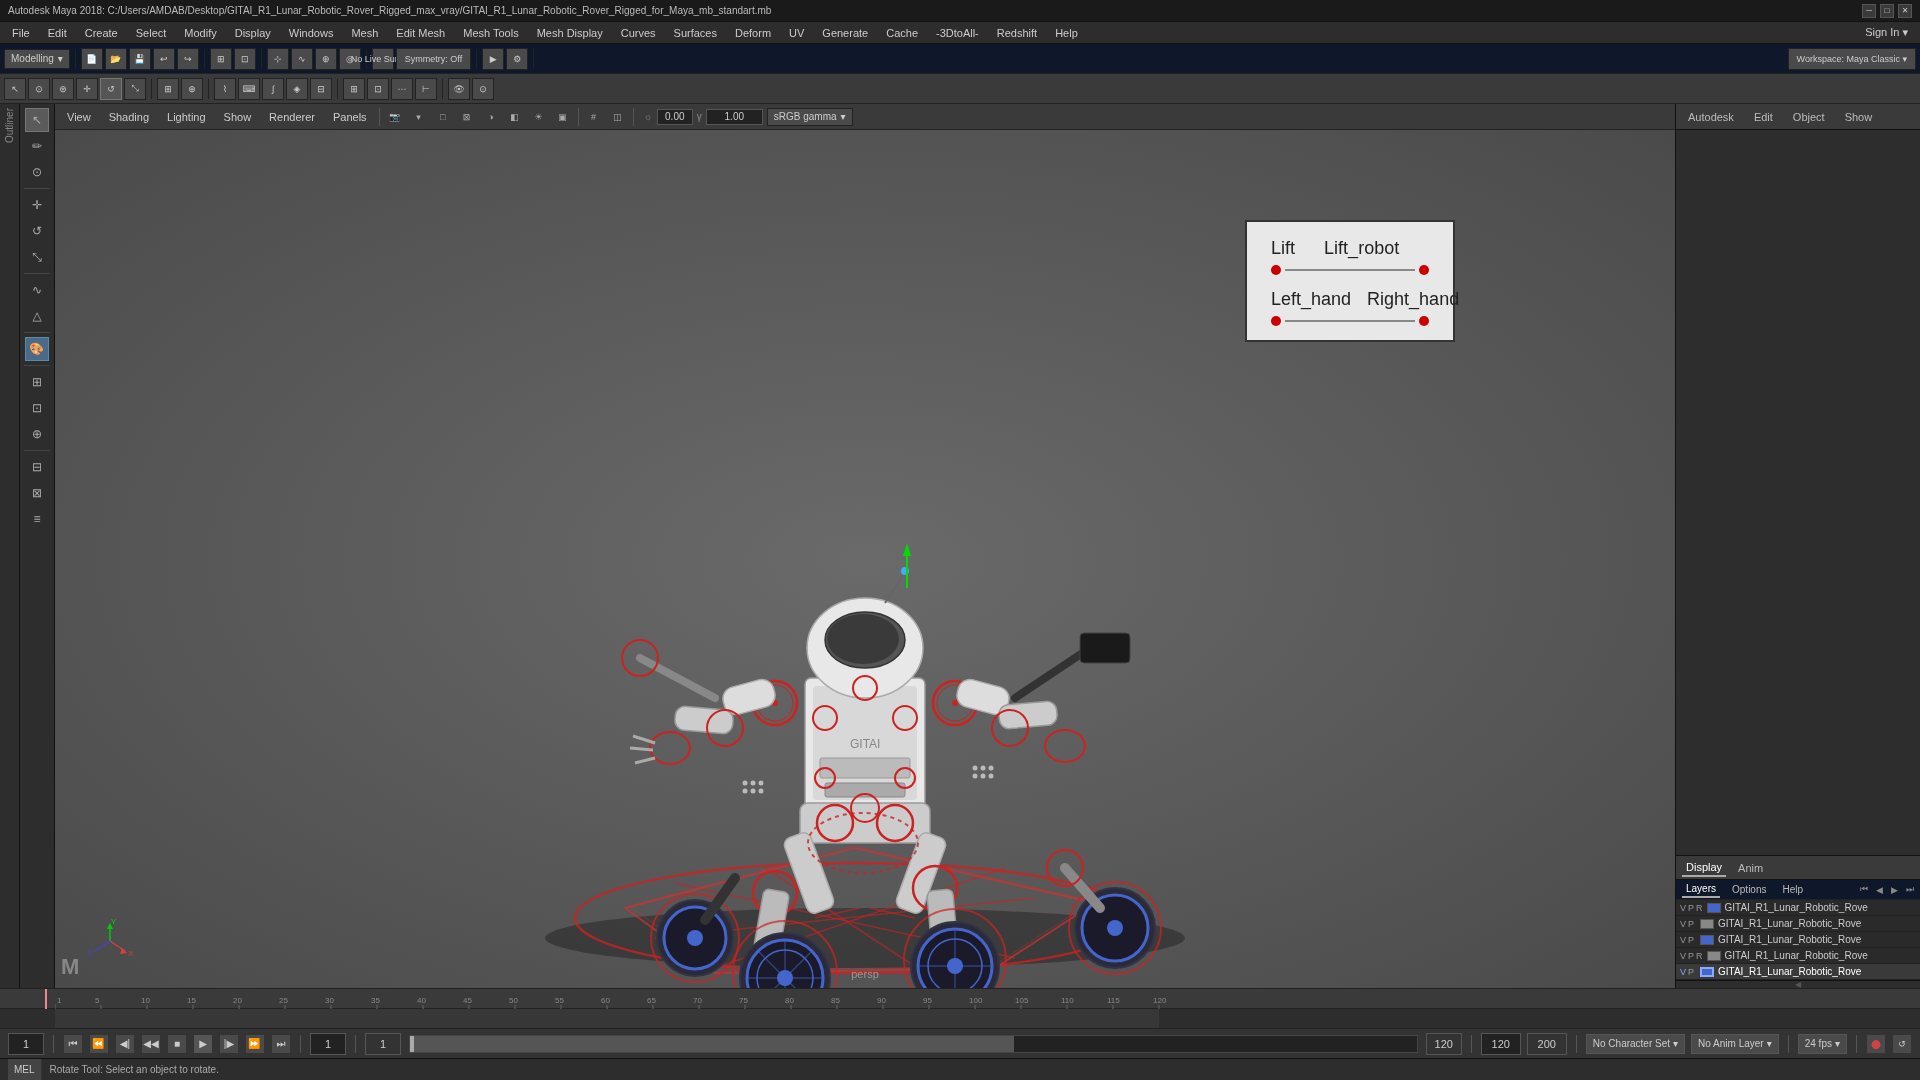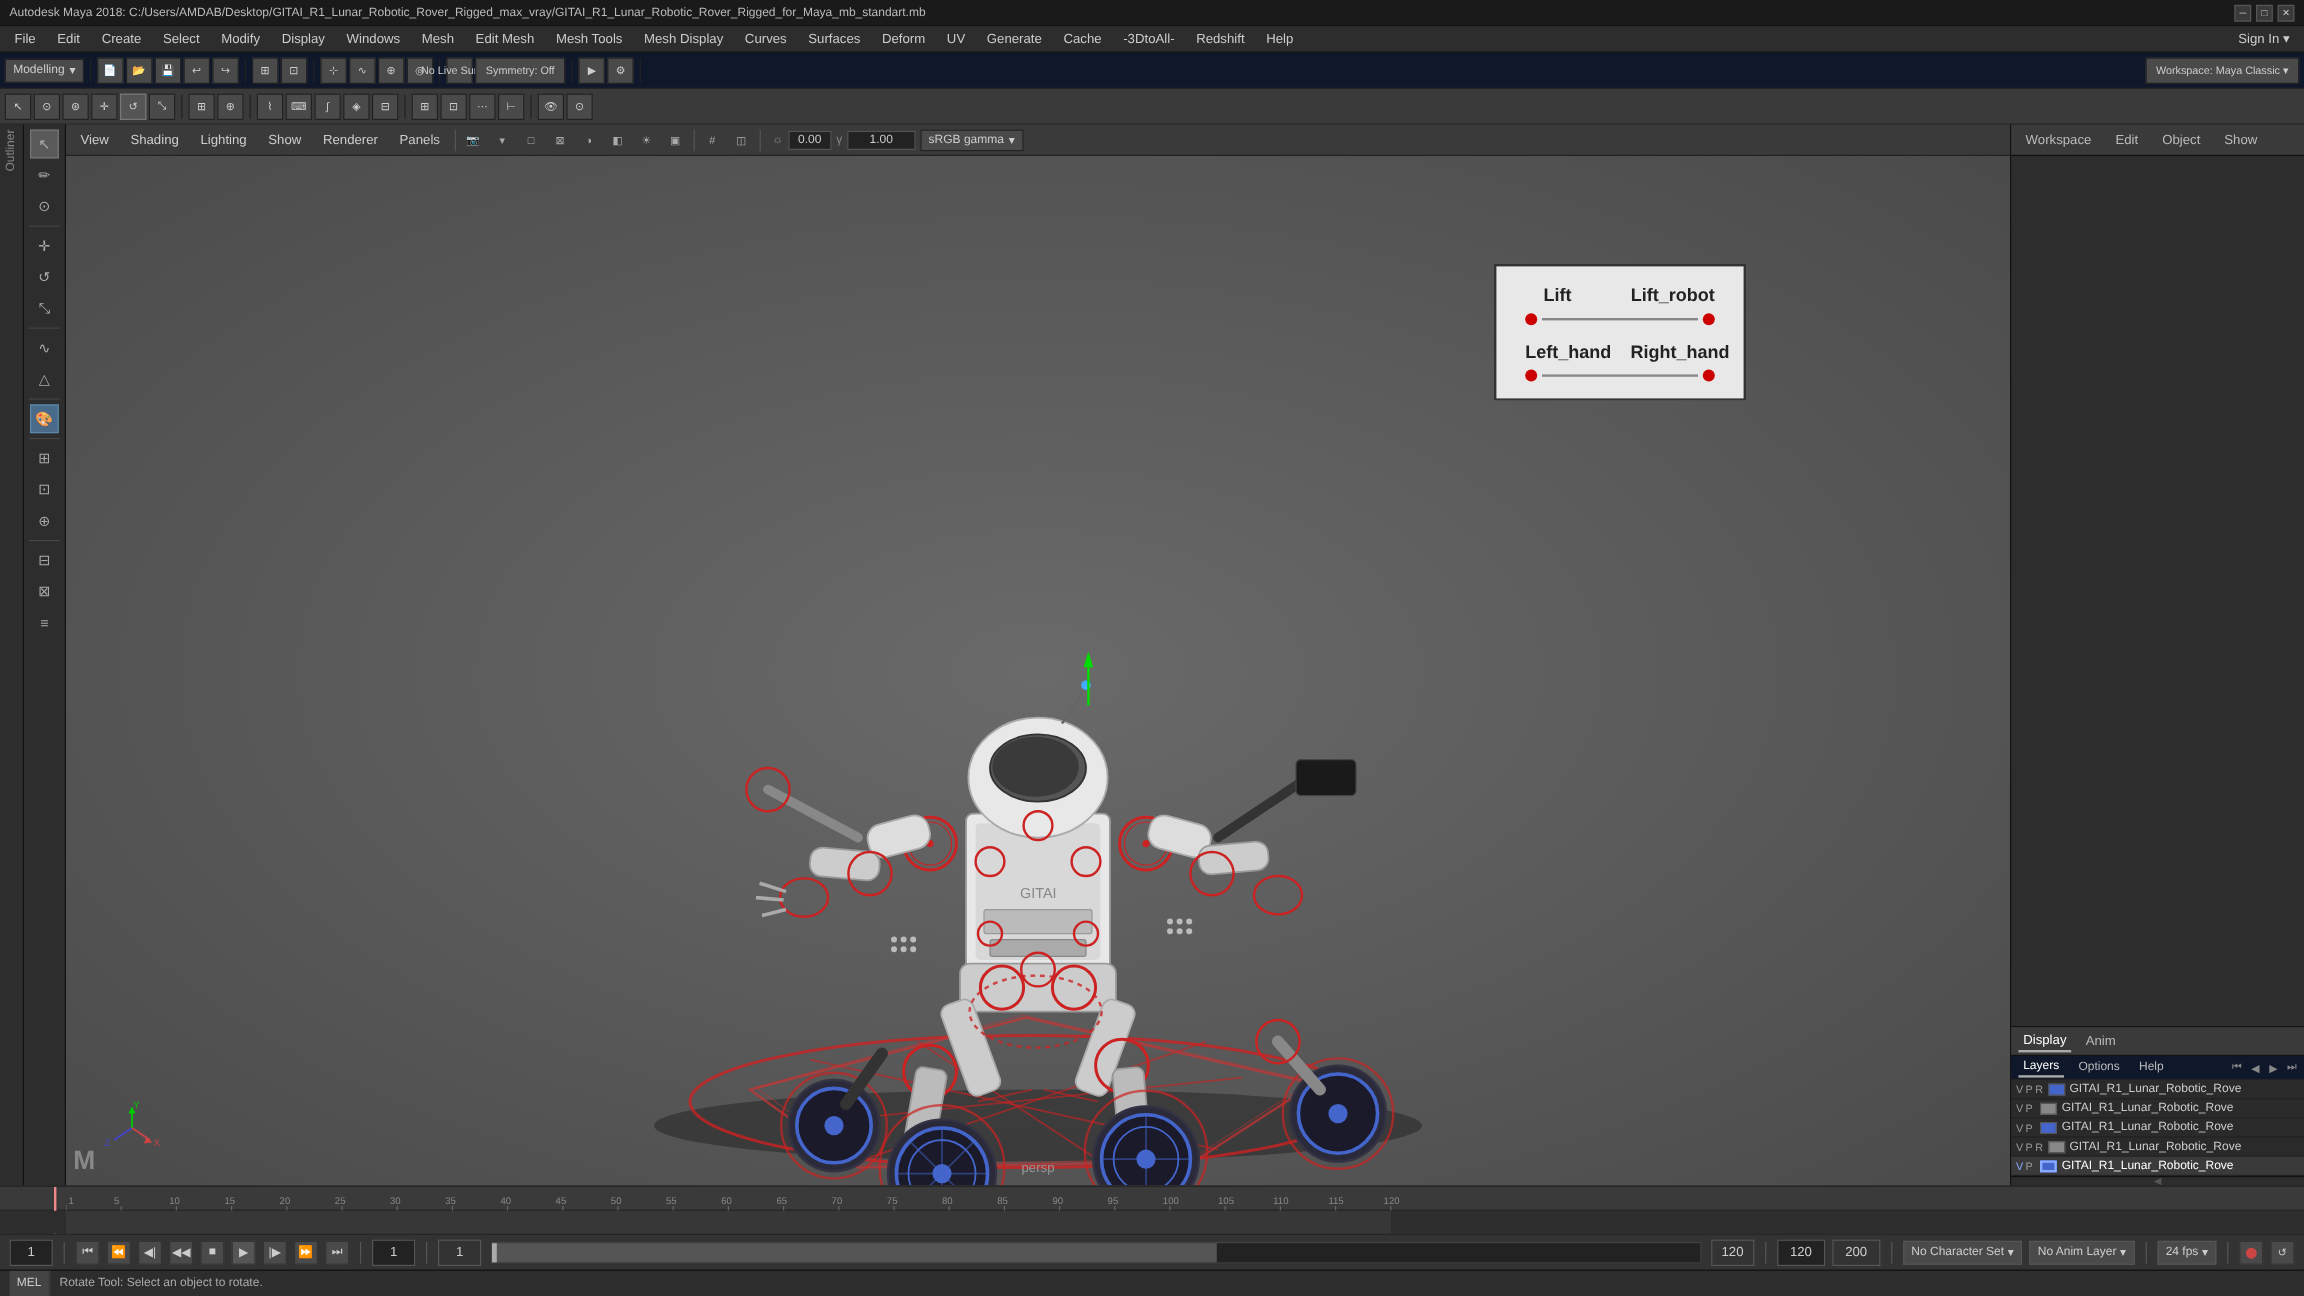--- a/index.html
+++ b/index.html
@@ -182,21 +182,21 @@
     #control-panel {
       position: absolute;
       top: 90px;
       right: 220px;
       background: #e8e8e8;
       border: 2px solid #333;
       padding: 12px 16px;
       width: 210px;
     }
     #control-panel table { width: 100%; border-collapse: collapse; }
-    #control-panel td { padding: 4px 8px; font-size: 15px; color: #222; font-weight: bold; text-align: right; }
+    #control-panel td { padding: 4px 8px; font-size: 18px; color: #222; font-weight: normal; }
     .slider-row { display: flex; align-items: center; gap: 4px; padding: 2px 8px; }
     .slider-dot {
       width: 10px; height: 10px;
       border-radius: 50%;
       background: #c00;
       flex-shrink: 0;
     }
     .slider-line {
       flex: 1;
       height: 2px;
@@ -788,21 +788,21 @@
           <text x="2" y="40" fill="#4444cc" font-size="8">Z</text>
         </svg>
       </div>
 
       <div id="m-logo">M</div>
     </div>
   </div>
 
   <div id="right-panel">
     <div id="right-panel-header">
-      <div class="rpanel-tab">Workspace</div>
+      <div class="rpanel-tab">Autodesk</div>
       <div class="rpanel-tab">Edit</div>
       <div class="rpanel-tab">Object</div>
       <div class="rpanel-tab">Show</div>
     </div>
     <div id="right-panel-content">
       
     </div>
 
     <div id="layer-panel">
       <div id="layer-tabs">

